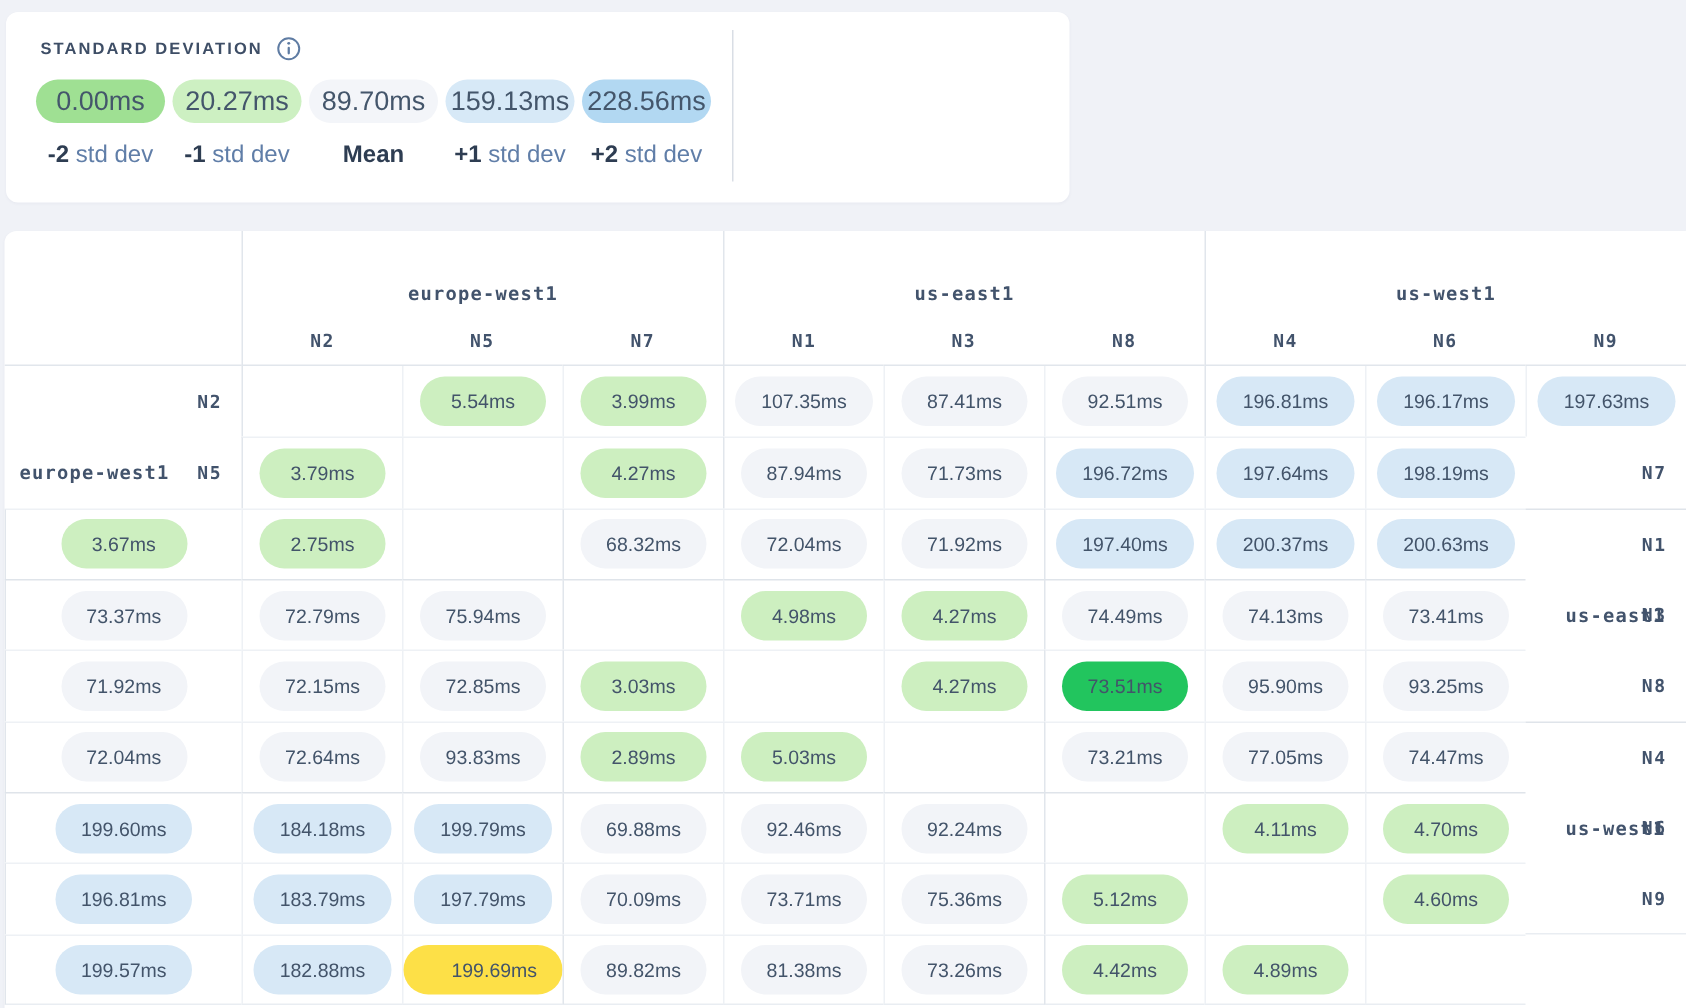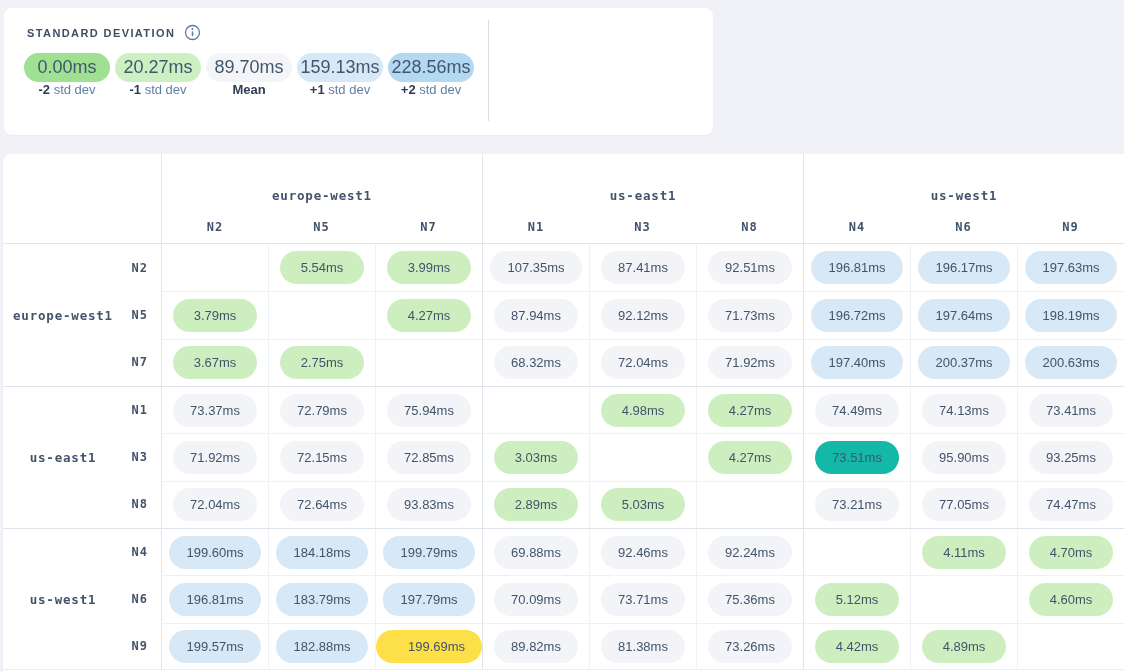--- a/index.html
+++ b/index.html
@@ -20,21 +20,21 @@
   .legend-title{
     font-size:11px;font-weight:700;letter-spacing:1.4px;color:#3e4e66;
   }
   .info-icon{display:inline-flex;align-items:center;}
   .legend-items{position:absolute;left:20px;top:45px;display:flex;gap:5px;}
   .legend-item{width:86px;display:flex;flex-direction:column;align-items:center;}
   .legend-pill{
     width:86px;height:29px;border-radius:15px;display:flex;align-items:center;justify-content:center;
     font-size:18px;color:#44566b;
   }
-  .legend-label{font-size:13px;white-space:nowrap;}
+  .legend-label{margin-top:13px;font-size:16px;white-space:nowrap;}
   .legend-label b{color:#2e3d52;font-weight:700;}
   .legend-label span{color:#607ea8;}
   .legend-divider{position:absolute;left:484px;top:12px;width:1px;height:101px;background:#d9dee5;}
   .nc{position:absolute;left:506px;top:17px;}
   .nc-title-row{display:flex;align-items:center;gap:9px;}
   .nc-title{font-size:15px;color:#323e50;}
   .nc-pill{
     margin-top:18px;width:85px;height:28px;border-radius:14px;
     display:flex;align-items:center;justify-content:center;
     font-size:12px;letter-spacing:1px;color:#8b94a2;
@@ -174,23 +174,20 @@
         <div class="pill" style="background: rgb(205, 239, 192);">3.79ms</div>
       </div>
       <div class="cell bl-light bt-light"></div>
       <div class="cell bl-light bt-light">
         <div class="pill" style="background: rgb(205, 239, 192);">4.27ms</div>
       </div>
       <div class="cell bl-strong bt-light">
         <div class="pill" style="background: rgb(242, 244, 248);">87.94ms</div>
       </div>
       <div class="cell bl-light bt-light">
-        <div class="pill" style="background: rgb(242, 244, 248);">92.12ms</div>
-      </div>
-      <div class="cell bl-light bt-light">
         <div class="pill" style="background: rgb(242, 244, 248);">71.73ms</div>
       </div>
       <div class="cell bl-strong bt-light">
         <div class="pill" style="background: rgb(215, 232, 246);">196.72ms</div>
       </div>
       <div class="cell bl-light bt-light">
         <div class="pill" style="background: rgb(215, 232, 246);">197.64ms</div>
       </div>
       <div class="cell bl-light bt-light">
         <div class="pill" style="background: rgb(215, 232, 246);">198.19ms</div>
@@ -265,21 +262,21 @@
         <div class="pill" style="background: rgb(242, 244, 248);">72.85ms</div>
       </div>
       <div class="cell bl-strong bt-light">
         <div class="pill" style="background: rgb(205, 239, 192);">3.03ms</div>
       </div>
       <div class="cell bl-light bt-light"></div>
       <div class="cell bl-light bt-light">
         <div class="pill" style="background: rgb(205, 239, 192);">4.27ms</div>
       </div>
       <div class="cell bl-strong bt-light">
-        <div class="pill" style="background: #14b8a6;">73.51ms</div>
+        <div class="pill" style="background: #22c55e;">73.51ms</div>
       </div>
       <div class="cell bl-light bt-light">
         <div class="pill" style="background: rgb(242, 244, 248);">95.90ms</div>
       </div>
       <div class="cell bl-light bt-light">
         <div class="pill" style="background: rgb(242, 244, 248);">93.25ms</div>
       </div>
       <div class="row-header">
         <div class="node-row-label mono">N8</div>
       </div>

